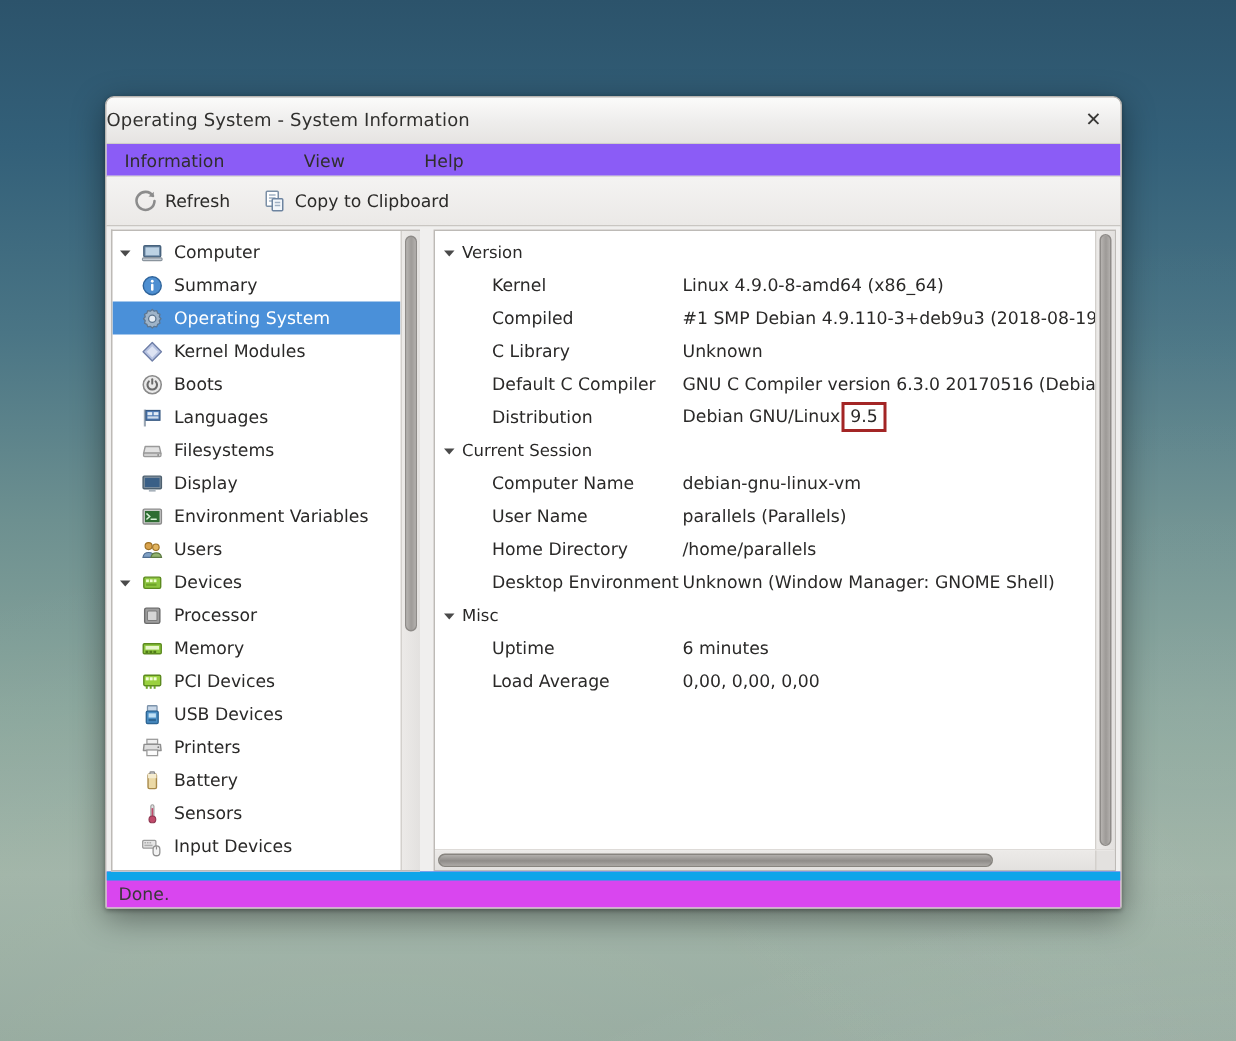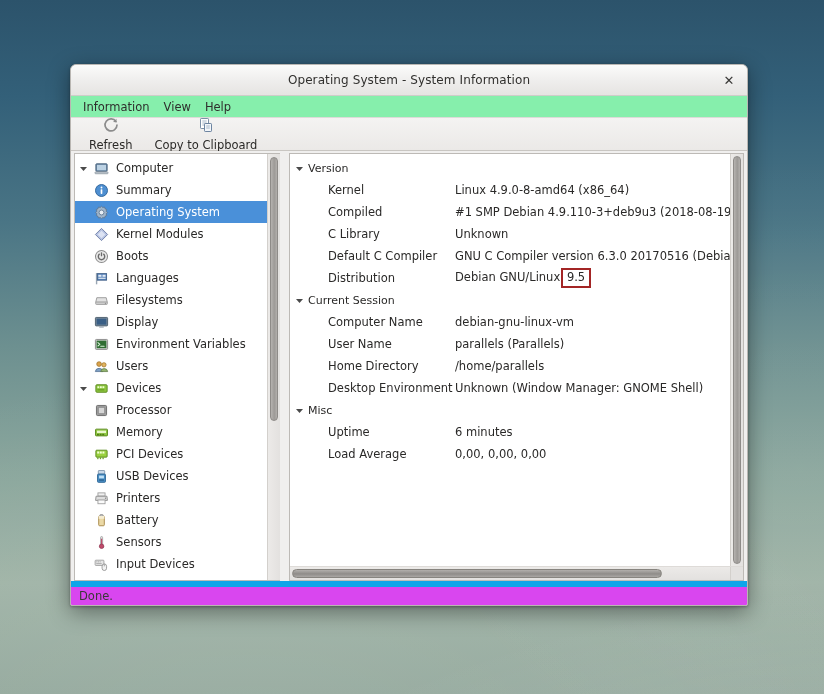--- a/index.html
+++ b/index.html
@@ -56,60 +56,60 @@
     display: flex; flex-direction: column;
     overflow: hidden;
     border: 1px solid #b9b6b2;
   }
   #titlebar {
     height: 31px; flex: none;
     background: linear-gradient(180deg,#fbfbfa 0%, #eeedec 55%, #e6e4e2 100%);
     border-bottom: 1px solid #cfcdc9;
     border-radius: 5px 5px 0 0;
     position: relative;
-    display: flex; align-items: center; justify-content: center;
+    display: flex; align-items: center; 
   }
   #title-text {
     font-size: 12px; color: #31302e; font-weight: normal;
     letter-spacing: .1px;
   }
   #close-btn {
     position: absolute; right: 8px; top: 50%;
     transform: translateY(-50%);
     width: 20px; height: 20px;
     display: flex; align-items: center; justify-content: center;
     font-size: 13px; color: #3a3937; font-weight: bold;
     cursor: pointer; line-height: 1; font-family: "DejaVu Sans", sans-serif;
   }
 
   #menubar {
     height: 22px; flex: none;
-    background: #86efac;
+    background: #8b5cf6;
     border-bottom: 1px solid #dddbd8;
     display: flex; align-items: center;
     padding-left: 5px;
+    gap: 39px;
   }
   .menu-item {
     font-size: 11.5px; color: #2f2e2c;
     padding: 2px 7px; cursor: default;
   }
 
   #toolbar {
     height: 33px; flex: none;
     background: linear-gradient(180deg,#f4f3f2 0%,#ebe9e7 100%);
     border-bottom: 1px solid #c9c6c2;
     display: flex; align-items: center;
     padding-left: 9px; gap: 4px;
   }
   .tool-btn {
     display: flex; align-items: center; gap: 5px;
     padding: 3px 8px; border-radius: 3px; cursor: default;
     font-size: 11.5px; color: #2b2a28;
     border: 1px solid transparent;
-    flex-direction: column;
   }
   .tool-ico { width: 16px; height: 16px; flex: none; display:block; }
 
   #body-area {
     flex: 1 1 auto;
     display: flex;
     background: #f0efee;
     padding: 2px 3px 0 3px;
     min-height: 0;
   }

